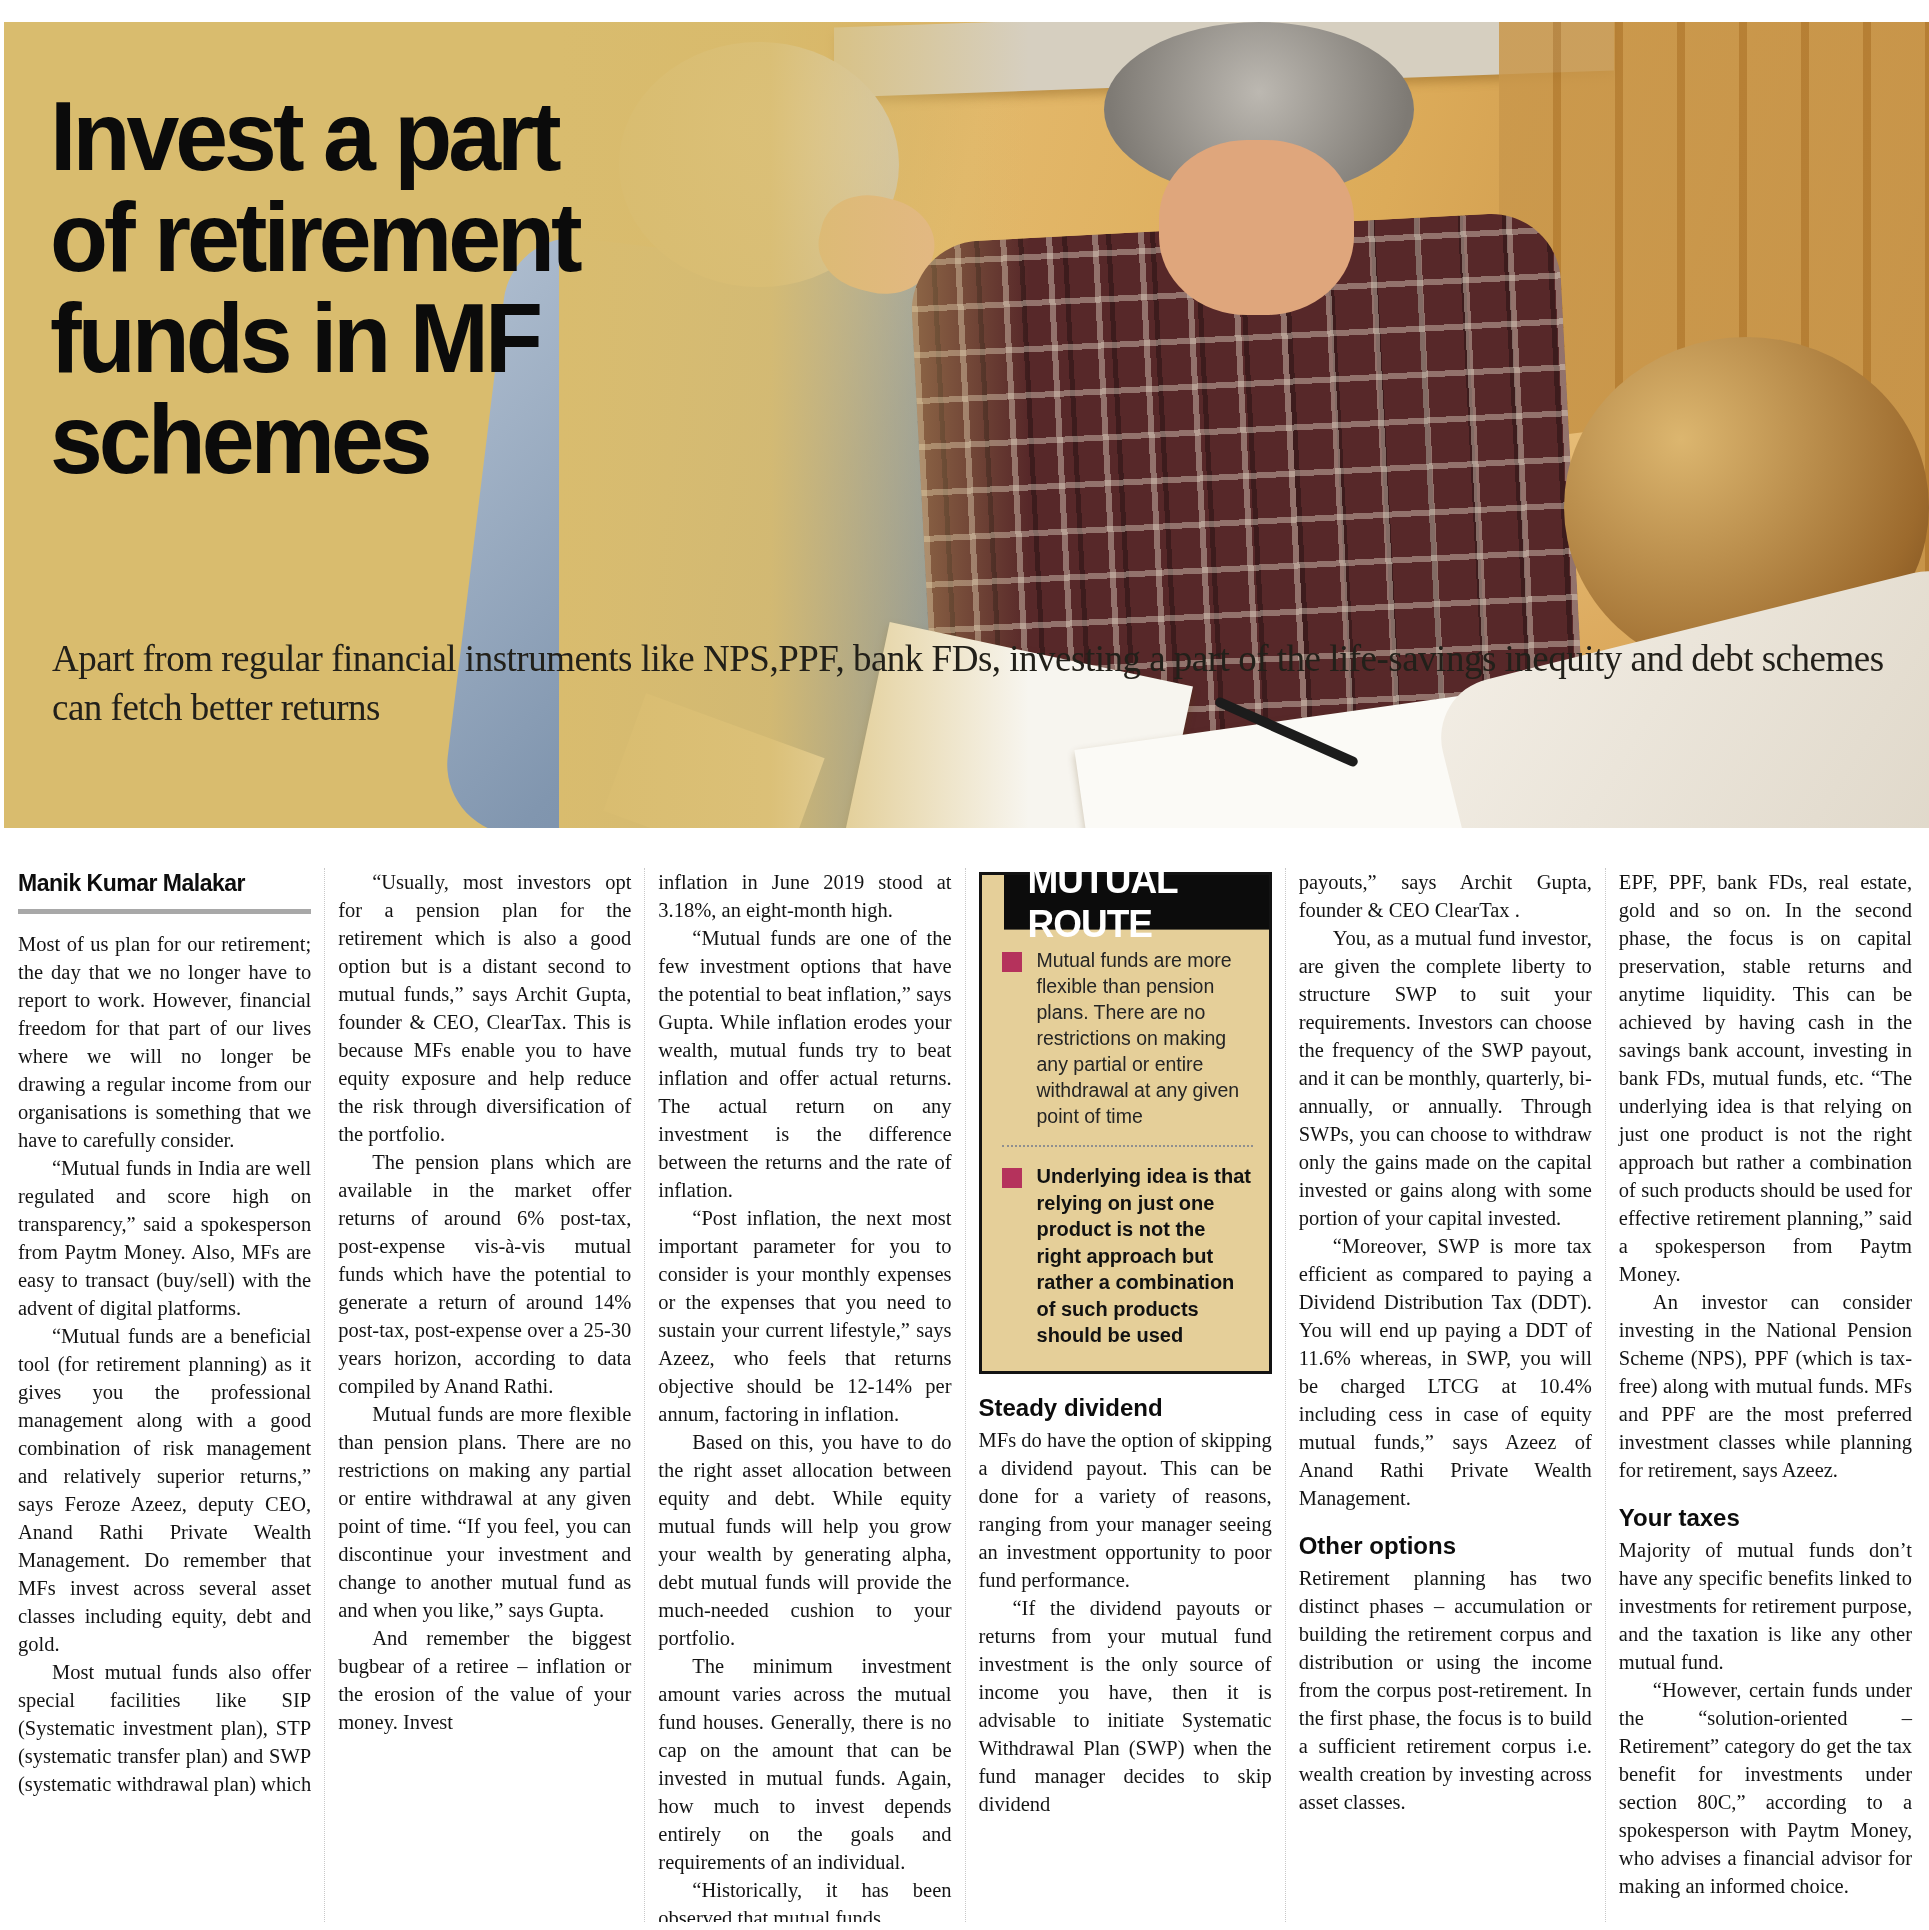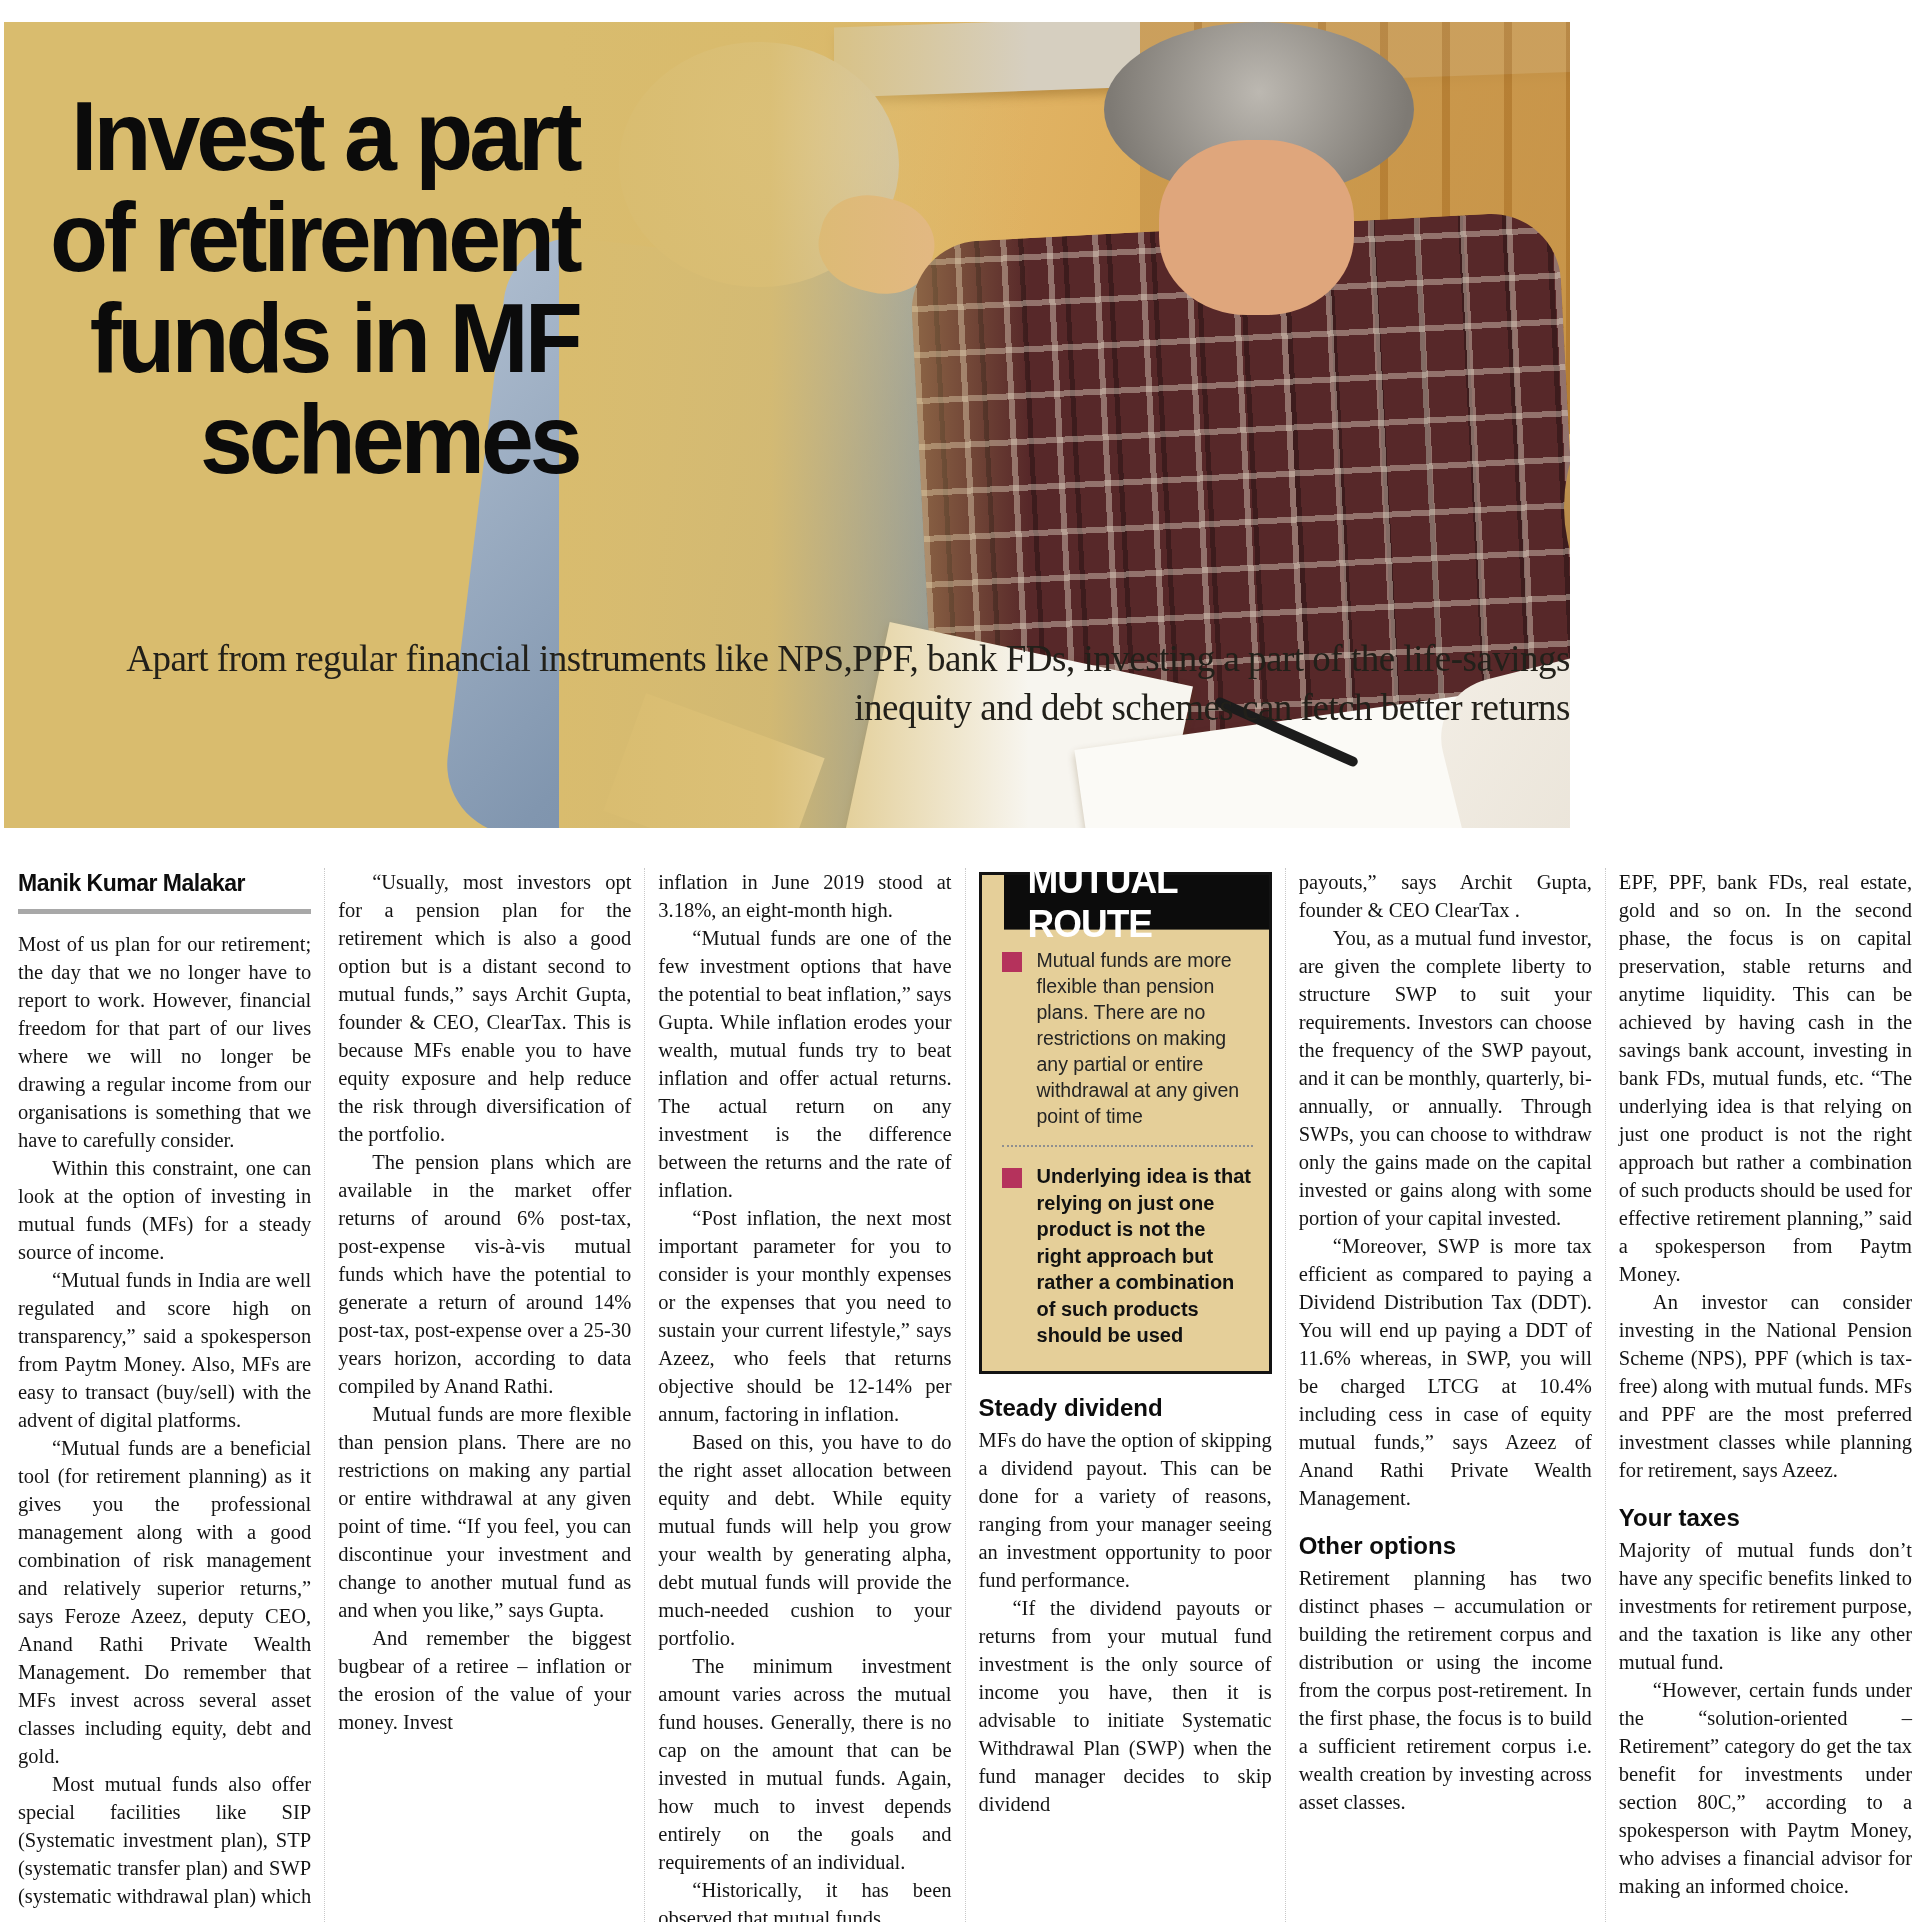--- a/index.html
+++ b/index.html
@@ -1,21 +1,21 @@
 <!DOCTYPE html>
 <html><head>
 <meta charset="utf-8">
 <style>
   html,body{margin:0;padding:0;background:#ffffff;}
   body{width:1929px;height:1930px;position:relative;overflow:hidden;
        font-family:"Liberation Serif",serif;color:#141414;}
 
   
-  .hero{position:absolute;left:4px;top:22px;width:1566px;height:806px;
-        background:#d9bc6e;overflow:hidden;text-align:right;}
+  .hero{position:absolute;left:4px;top:22px;width:1925px;height:806px;
+        background:#d9bc6e;overflow:hidden;}
   .photo{position:absolute;left:560px;right:0;top:0;bottom:0;
          background:linear-gradient(105deg,#caa04f 0%,#e3b86a 28%,#dcab59 55%,#b97f3a 100%);}
   .photo div{position:absolute;}
   .counter{left:270px;top:-8px;width:780px;height:70px;background:#d6cfc0;
            transform:skewY(-2deg);box-shadow:0 6px 10px rgba(120,80,20,.35);}
   .wood-panels{right:0;top:0;width:430px;height:100%;
            background:repeating-linear-gradient(90deg,#c9974b 0 54px,#b37c31 54px 62px);
            opacity:.85;}
   .table-top{left:-60px;bottom:-120px;width:1280px;height:460px;border-radius:40px;
            background:linear-gradient(170deg,#eecb8b,#dcaa5e 60%,#c98f3f);
@@ -116,21 +116,20 @@
       <span class="h-line">schemes</span>
     </h1>
   <p class="standfirst" id="standfirst"><span class="h-line">Apart from regular financial instruments like NPS,</span><span class="h-line">PPF, bank FDs, investing a part of the life-savings in</span><span class="h-line">equity and debt schemes can fetch better returns</span></p>
 </div>
 
 <div class="article">
   <div class="col">
       <div class="byline">Manik Kumar Malakar</div>
       <div class="rule"></div>
       <p class="para flush">Most of us plan for our retirement; the day that we no longer have to report to work. However, financial freedom for that part of our lives where we will no longer be drawing a regular income from our organisations is something that we have to carefully consider.</p>
-      <p class="para">Within this constraint, one can look at the option of investing in mutual funds (MFs) for a steady source of income.</p>
       <p class="para">“Mutual funds in India are well regulated and score high on transparency,” said a spokesperson from Paytm Money. Also, MFs are easy to transact (buy/sell) with the advent of digital platforms.</p>
       <p class="para">“Mutual funds are a beneficial tool (for retirement planning) as it gives you the professional management along with a good combination of risk management and relatively superior returns,” says Feroze Azeez, deputy CEO, Anand Rathi Private Wealth Management. Do remember that MFs invest across several asset classes including equity, debt and gold.</p>
       <p class="para">Most mutual funds also offer special facilities like SIP (Systematic investment plan), STP (systematic transfer plan) and SWP (systematic withdrawal plan) which</p>
     </div>
   <div class="col">
       <p class="para">“Usually, most investors opt for a pension plan for the retirement which is also a good option but is a distant second to mutual funds,” says Archit Gupta, founder &amp; CEO, ClearTax. This is because MFs enable you to have equity exposure and help reduce the risk through diversification of the portfolio.</p>
       <p class="para">The pension plans which are available in the market offer returns of around 6% post-tax, post-expense vis-à-vis mutual funds which have the potential to generate a return of around 14% post-tax, post-expense over a 25-30 years horizon, according to data compiled by Anand Rathi.</p>
       <p class="para">Mutual funds are more flexible than pension plans. There are no restrictions on making any partial or entire withdrawal at any given point of time. “If you feel, you can discontinue your investment and change to another mutual fund as and when you like,” says Gupta.</p>
       <p class="para">And remember the biggest bugbear of a retiree – inflation or the erosion of the value of your money. Invest</p>
     </div>

